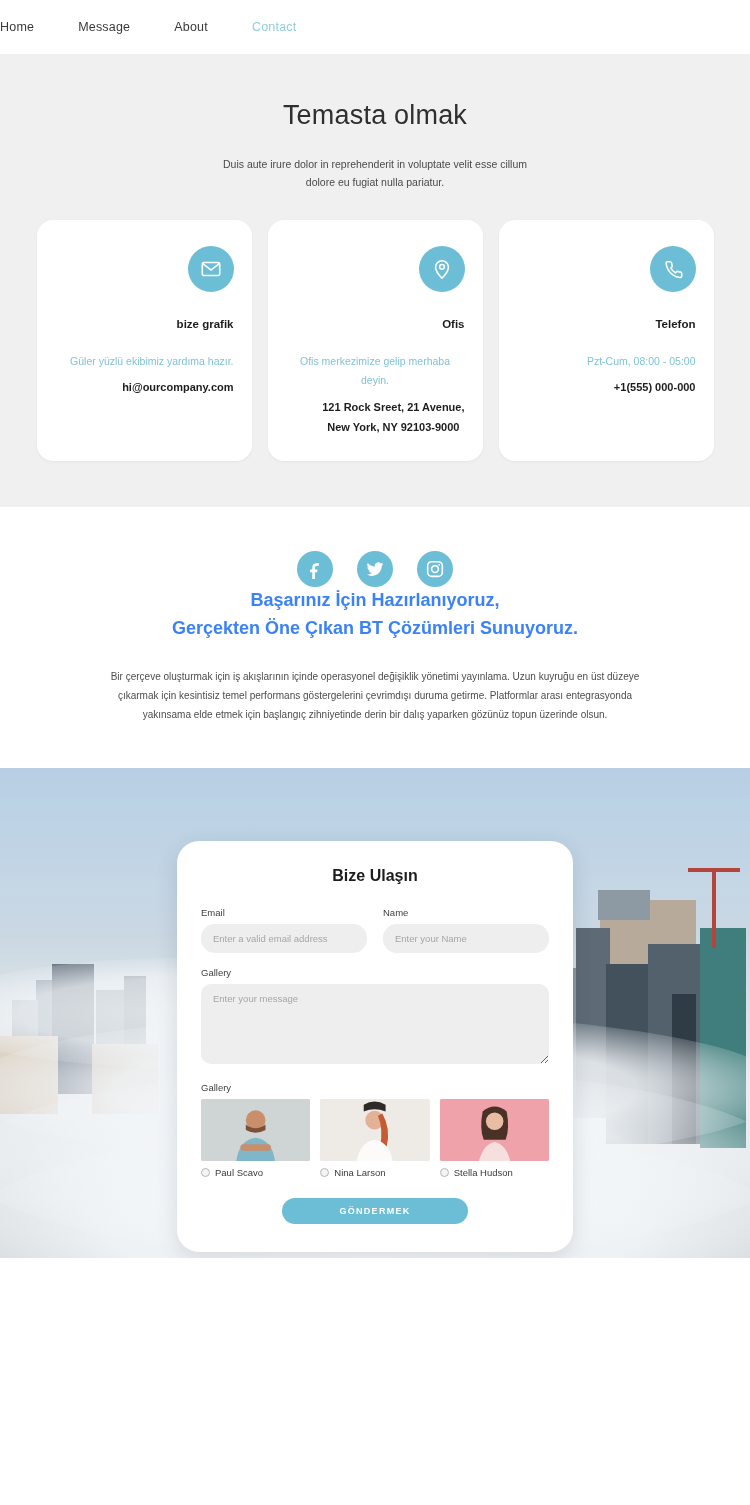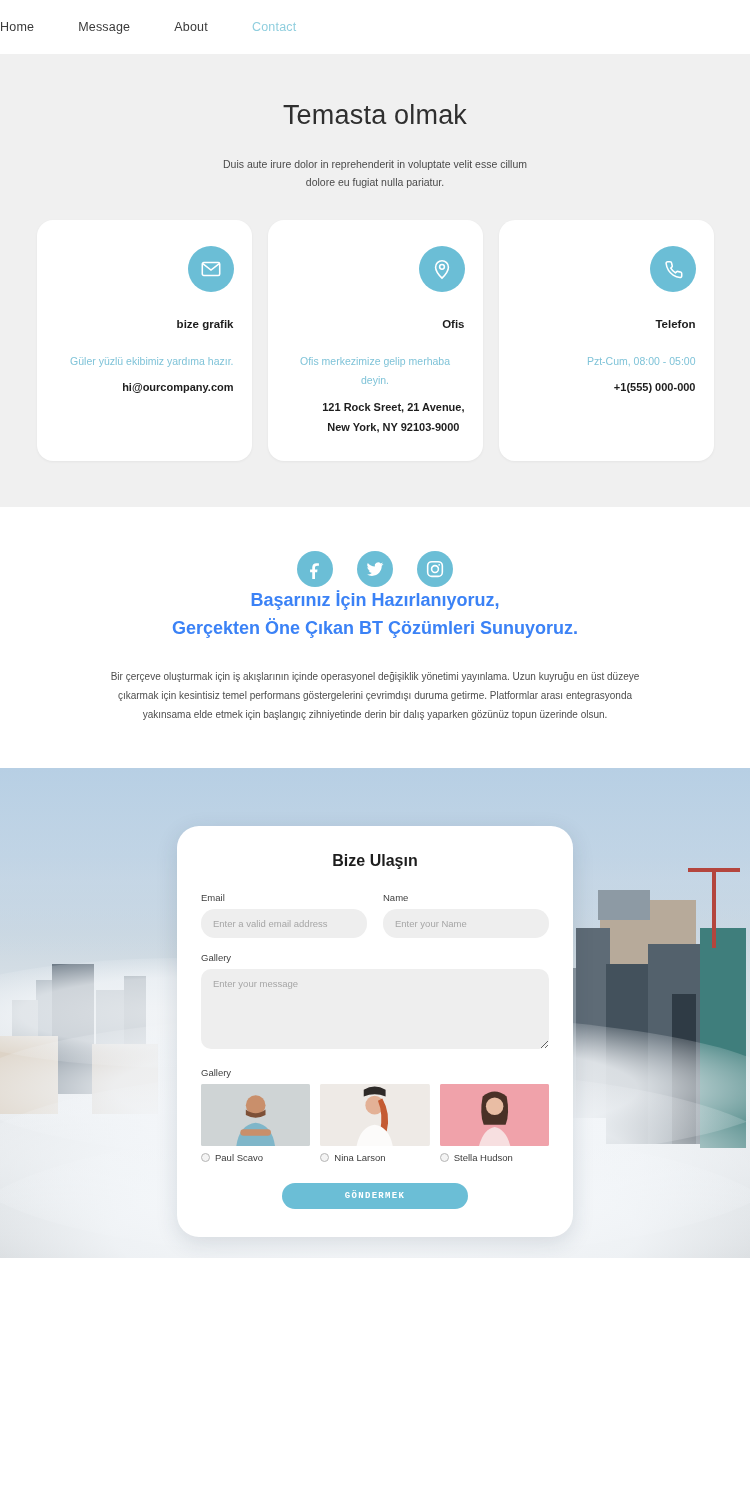--- a/index.html
+++ b/index.html
@@ -161,21 +161,21 @@
     background: linear-gradient(180deg,#b7cfe4 0%,rgba(200,216,231,.6) 60%,rgba(227,233,238,0) 100%);
   }
   .bldg { position: absolute; background: #6f7d8a; }
   .fog {
     position: absolute; left: -5%; width: 110%;
     border-radius: 50%;
     background: radial-gradient(ellipse at center, rgba(246,248,250,.97) 0%, rgba(243,246,249,.85) 45%, rgba(240,244,248,0) 78%);
   }
   .form-card {
     position: absolute;
-    left: 177px; top: 58px;
+    left: 177px; top: 73px;
     width: 396px;
     background: #ffffff;
     border-radius: 22px;
     padding: 26px 24px 28px;
     box-shadow: 0 6px 22px rgba(30,50,70,.14);
   }
   .form-title {
     text-align: center;
     font-size: 16px;
     font-weight: 700;
@@ -225,21 +225,21 @@
     display: block;
     margin: 20px auto 0;
     width: 186px; height: 26px;
     border: none;
     border-radius: 14px;
     background: #6bbed6;
     color: #ffffff;
     font-size: 9px;
     font-weight: 700;
     letter-spacing: 1.3px;
-    font-family: Liberation Mono, monospace;
+    font-family: Liberation Sans, sans-serif;
     cursor: pointer;
   }
 </style>
 </head>
 <body>
 
 <div class="page">
 
   <nav class="navbar">
     <a class="nav-link">Home</a>

